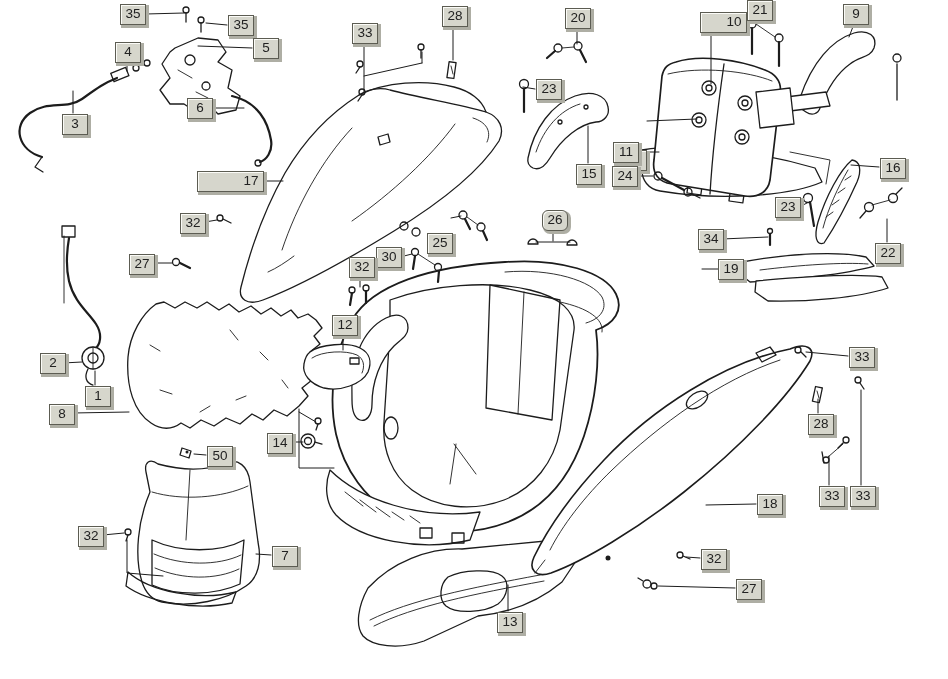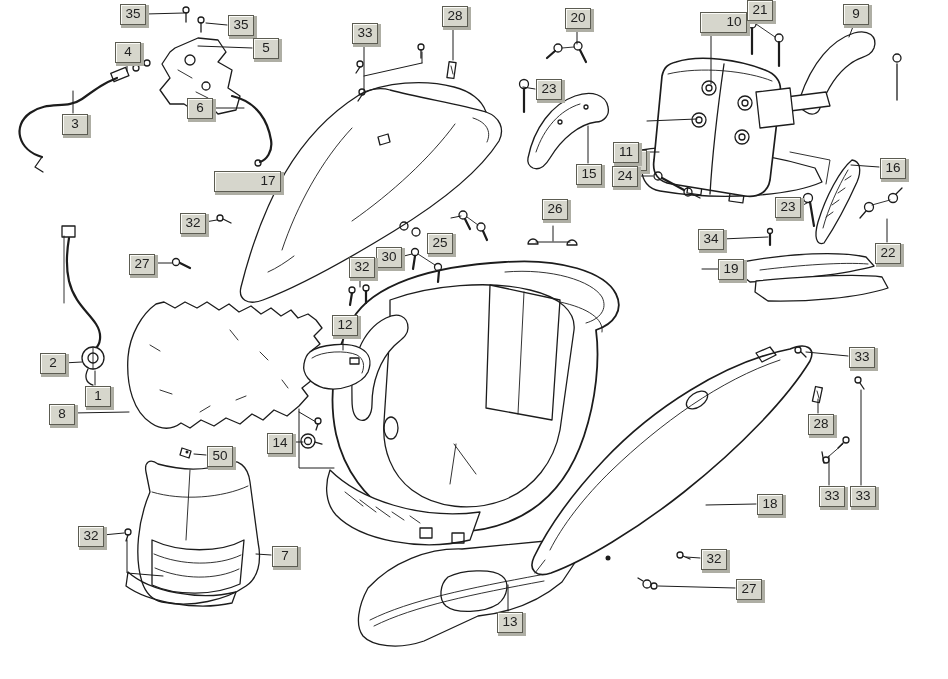--- a/index.html
+++ b/index.html
@@ -331,40 +331,40 @@
       </g>
   </svg>
 
   <div id="callout-layer">
       <div class="callout" style="left: 120px; top: 4px;">35</div>
       <div class="callout" style="left: 228px; top: 15px;">35</div>
       <div class="callout" style="left: 115px; top: 42px;">4</div>
       <div class="callout" style="left: 253px; top: 38px;">5</div>
       <div class="callout" style="left: 62px; top: 114px;">3</div>
       <div class="callout" style="left: 187px; top: 98px;">6</div>
-      <div class="callout" style="left: 214px; top: 171px; padding-left: 44px;">17</div>
+      <div class="callout" style="left: 197px; top: 171px; padding-left: 44px;">17</div>
       <div class="callout" style="left: 180px; top: 213px;">32</div>
       <div class="callout" style="left: 352px; top: 23px;">33</div>
       <div class="callout" style="left: 442px; top: 6px;">28</div>
       <div class="callout" style="left: 565px; top: 8px;">20</div>
       <div class="callout" style="left: 536px; top: 79px;">23</div>
       <div class="callout" style="left: 700px; top: 12px; padding-left: 24px;">10</div>
       <div class="callout" style="left: 747px; top: 0px;">21</div>
       <div class="callout" style="left: 843px; top: 4px;">9</div>
       <div class="callout" style="left: 621px; top: 111px; margin-top: 39px;">31</div>
       <div class="callout" style="left: 613px; top: 142px;">11</div>
       <div class="callout" style="left: 612px; top: 166px;">24</div>
       <div class="callout" style="left: 576px; top: 164px;">15</div>
       <div class="callout" style="left: 775px; top: 197px;">23</div>
       <div class="callout" style="left: 880px; top: 158px;">16</div>
       <div class="callout" style="left: 875px; top: 243px;">22</div>
       <div class="callout" style="left: 698px; top: 229px;">34</div>
       <div class="callout" style="left: 718px; top: 259px;">19</div>
       <div class="callout" style="left: 427px; top: 209px; margin-top: 24px;">25</div>
-      <div class="callout" style="left: 542px; top: 199px;">26</div>
+      <div class="callout" style="left: 542px; top: 210px; border-radius: 6px;">26</div>
       <div class="callout" style="left: 376px; top: 247px;">30</div>
       <div class="callout" style="left: 349px; top: 257px;">32</div>
       <div class="callout" style="left: 129px; top: 254px;">27</div>
       <div class="callout" style="left: 332px; top: 315px;">12</div>
       <div class="callout" style="left: 40px; top: 353px;">2</div>
       <div class="callout" style="left: 85px; top: 386px;">1</div>
       <div class="callout" style="left: 49px; top: 404px;">8</div>
       <div class="callout" style="left: 207px; top: 446px;">50</div>
       <div class="callout" style="left: 267px; top: 433px;">14</div>
       <div class="callout" style="left: 78px; top: 526px;">32</div>

